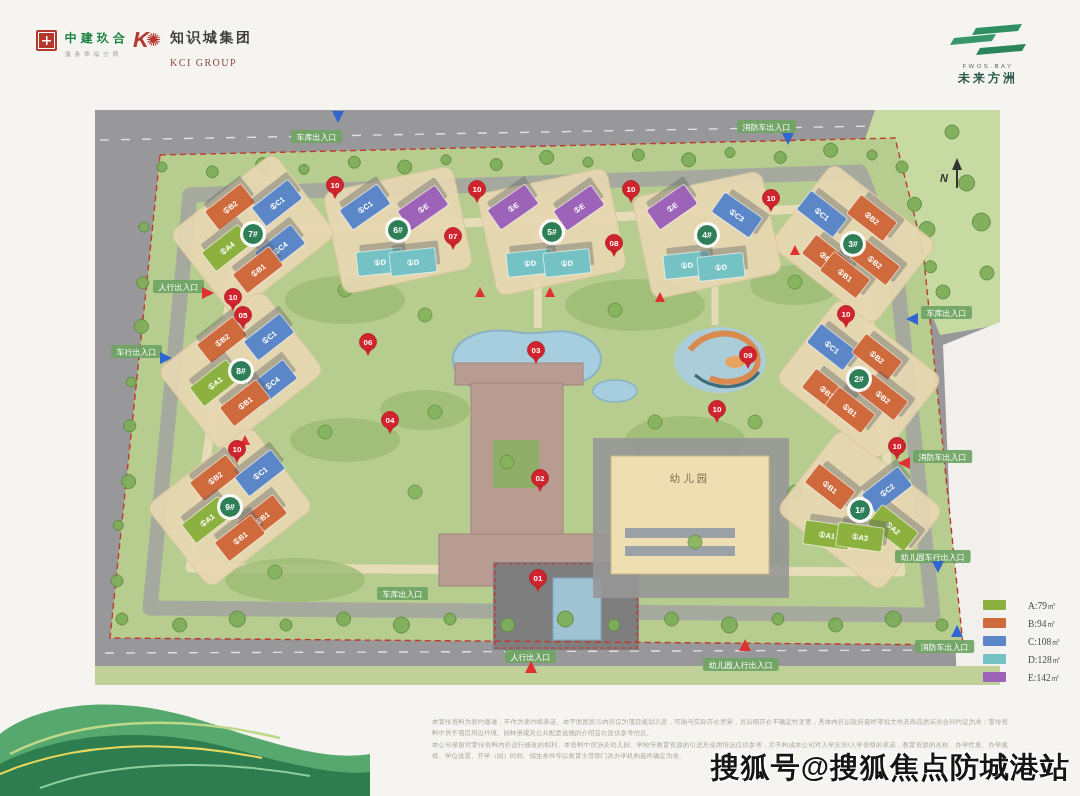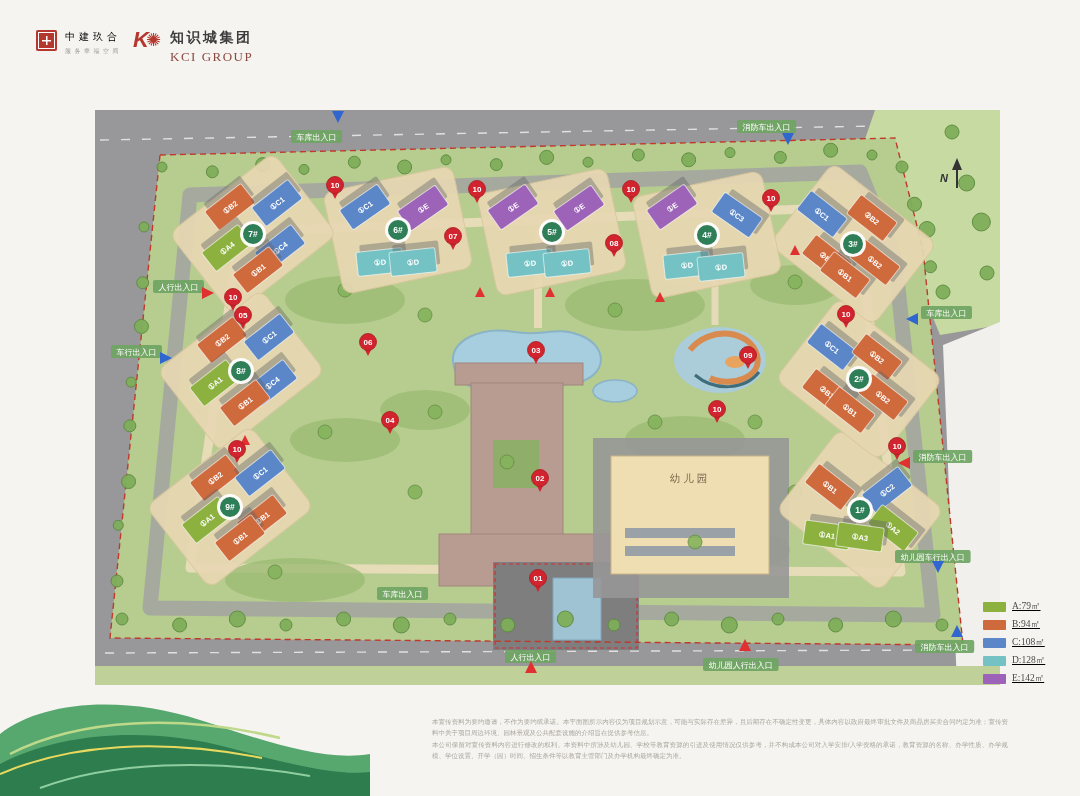--- a/index.html
+++ b/index.html
@@ -3,36 +3,36 @@
 <meta charset="utf-8">
 <style>
   html,body{margin:0;padding:0;}
   .page{position:relative;width:1080px;height:796px;background:#f6f4f0;overflow:hidden;
         font-family:"Liberation Sans","DejaVu Sans",sans-serif;}
   
   .logo-cscec{position:absolute;left:36px;top:30px;display:flex;gap:8px;align-items:flex-start;}
   .seal{width:21px;height:21px;background:#b5382f;border-radius:2px;box-shadow:inset 0 0 0 2px #b5382f,inset 0 0 0 3px #fff;position:relative;}
   .seal:after{content:"";position:absolute;left:5px;top:5px;right:5px;bottom:5px;
       background:linear-gradient(#fff,#fff) center/9px 1.5px no-repeat,linear-gradient(#fff,#fff) center/1.5px 9px no-repeat;}
-  .cscec-name{font-size:10px;font-weight:normal;color:#000000;letter-spacing:4px;}
+  .cscec-name{font-size:12px;font-weight:bold;color:#15803d;letter-spacing:4px;}
   .cscec-tag{font-size:6px;color:#9a9a9a;letter-spacing:3.5px;margin-top:3px;}
   .logo-kci{position:absolute;left:133px;top:29px;display:flex;gap:5px;align-items:flex-start;}
   .kmark{position:relative;width:32px;height:26px;}
   .kmark .k{position:absolute;left:0;top:-2px;font-size:22px;font-style:italic;font-weight:bold;color:#b5382f;}
   .kmark .sun{position:absolute;left:13px;top:0px;font-size:18px;color:#b5382f;}
   .kci-name{font-size:14px;font-weight:bold;color:#3c3c3c;letter-spacing:2.5px;}
-  .kci-sub{font-size:13px;color:#8a4a40;letter-spacing:1.5px;margin-top:2px;font-family:"Liberation Serif",serif;}
+  .kci-sub{font-size:10px;color:#8a4a40;letter-spacing:1.5px;margin-top:10px;font-family:"Liberation Serif",serif;}
   .logo-fwos{position:absolute;left:936px;top:22px;width:104px;text-align:center;}
   .fwos-brand{font-size:6px;color:#5c6a63;letter-spacing:2.5px;margin-top:1px;}
   .fwos-name{font-size:12px;font-weight:bold;color:#2c5a4c;letter-spacing:3px;margin-top:1px;}
   
   .map-wrap{position:absolute;left:95px;top:110px;width:905px;height:575px;}
   
   .legend{position:absolute;left:983px;top:600px;z-index:5;}
-  .legend-row{display:flex;align-items:center;gap:6px;margin-bottom:5px;text-decoration:underline;}
+  .legend-row{display:flex;gap:22px;margin-bottom:5px;}
   .sw{width:23px;height:10px;border-radius:1px;display:inline-block;}
   .legend-label{font-size:9.5px;color:#4a4a4a;font-family:"Liberation Serif","DejaVu Serif",serif;}
   
   .amenities{position:absolute;left:97px;top:681px;width:895px;display:flex;justify-content:space-between;
       font-size:8.5px;color:#3d3d3d;white-space:nowrap;}
   
   .disclaimer{position:absolute;left:432px;top:716px;width:576px;font-size:6.5px;color:#aba79f;
       line-height:1.75;text-align:justify;}
   
   .deco{position:absolute;left:0;top:692px;}
@@ -54,20 +54,29 @@
   </div>
   <div class="logo-kci">
     <div class="kmark">
         <span class="k">K</span>
         <span class="sun">✺</span>
       </div>
     <div>
       <div class="kci-name">知识城集团</div>
       <div class="kci-sub">KCI GROUP</div>
     </div>
+  </div>
+  <div class="logo-fwos">
+    <svg width="104" height="36" viewBox="0 0 104 36">
+      <polygon points="18,16 60,12 56,19 14,23" fill="#37966b"></polygon>
+      <polygon points="40,6 86,2 82,9 36,13" fill="#2f8f63"></polygon>
+      <polygon points="44,26 90,22 86,29 40,33" fill="#2a845c"></polygon>
+    </svg>
+    <div class="fwos-brand">FWOS.BAY</div>
+    <div class="fwos-name">未来方洲</div>
   </div>
 
   <div class="map-wrap">
     <svg id="map-svg" viewBox="0 0 905 575" width="905" height="575">
         <rect x="0" y="0" width="905" height="575" fill="#98989a"></rect>
         <polygon points="780,0 905,0 905,215 845,225 768,35" fill="#c6daa2"></polygon>
         <polygon points="848,235 905,212 905,575 862,575" fill="#f2f0ec"></polygon>
         <rect x="0" y="556" width="905" height="19" fill="#bfd098"></rect>
         <polygon points="65,45 800,28 828,140 868,535 15,528" fill="#b7cd90"></polygon>
         <polygon points="95,85 765,62 800,150 838,505 55,498" fill="none" stroke="#a3a3a1" stroke-width="15" stroke-linejoin="round" opacity="0.85"></polygon>
@@ -635,14 +644,15 @@
   </div>
 
   <svg class="deco" width="370" height="104" viewBox="0 0 370 104">
     <path d="M0,104 L0,42 C40,10 120,2 200,28 C262,48 322,70 370,62 L370,104 Z" fill="#57a86f"></path>
     <path d="M0,104 L0,72 C60,40 150,34 230,56 C292,73 340,84 370,80 L370,104 Z" fill="#2e7d4f"></path>
     <path d="M10,62 C80,26 180,22 280,46" stroke="#bfd98a" stroke-width="2.5" fill="none"></path>
     <path d="M0,82 C70,52 160,46 262,66" stroke="#e9d95f" stroke-width="2" fill="none"></path>
     <path d="M40,96 C110,70 210,66 310,84" stroke="#8fcf9f" stroke-width="2" fill="none"></path>
   </svg>
 
+  <div class="watermark">搜狐号@搜狐焦点防城港站</div>
 
 </div>
 
 </body></html>

